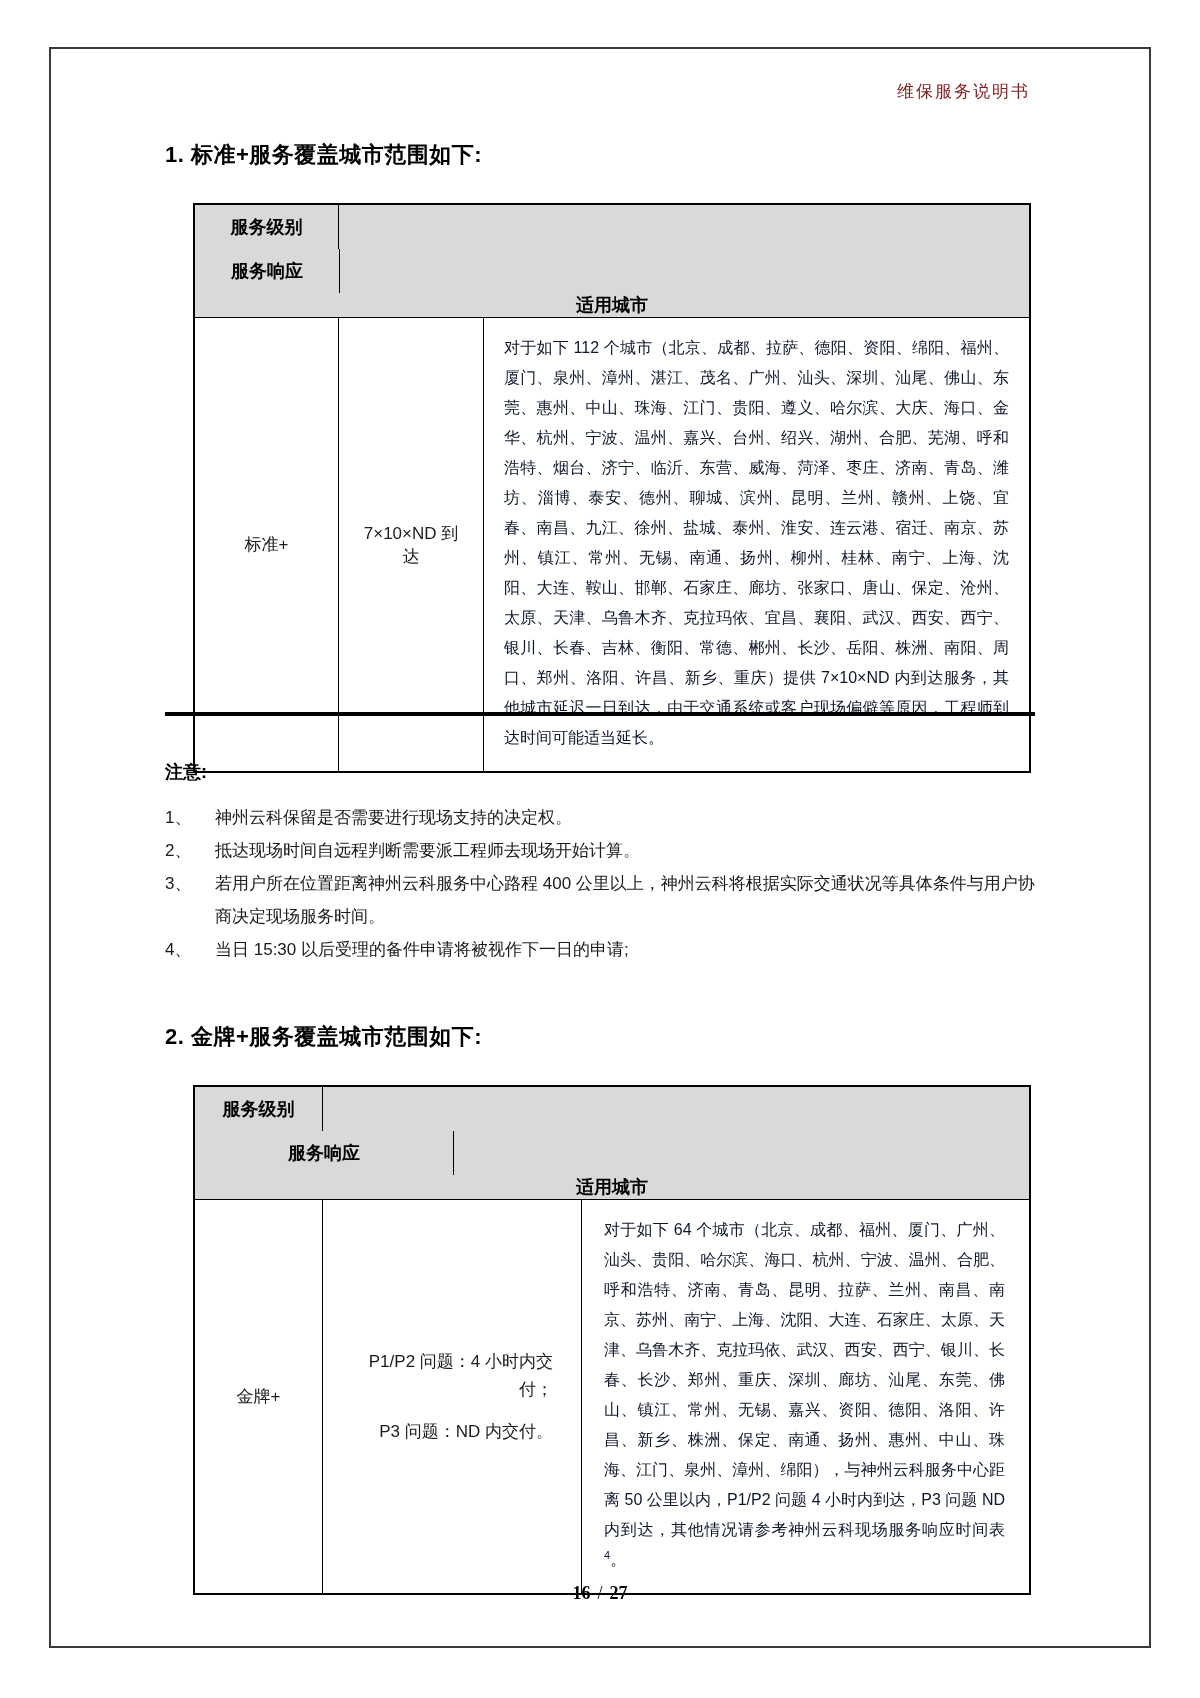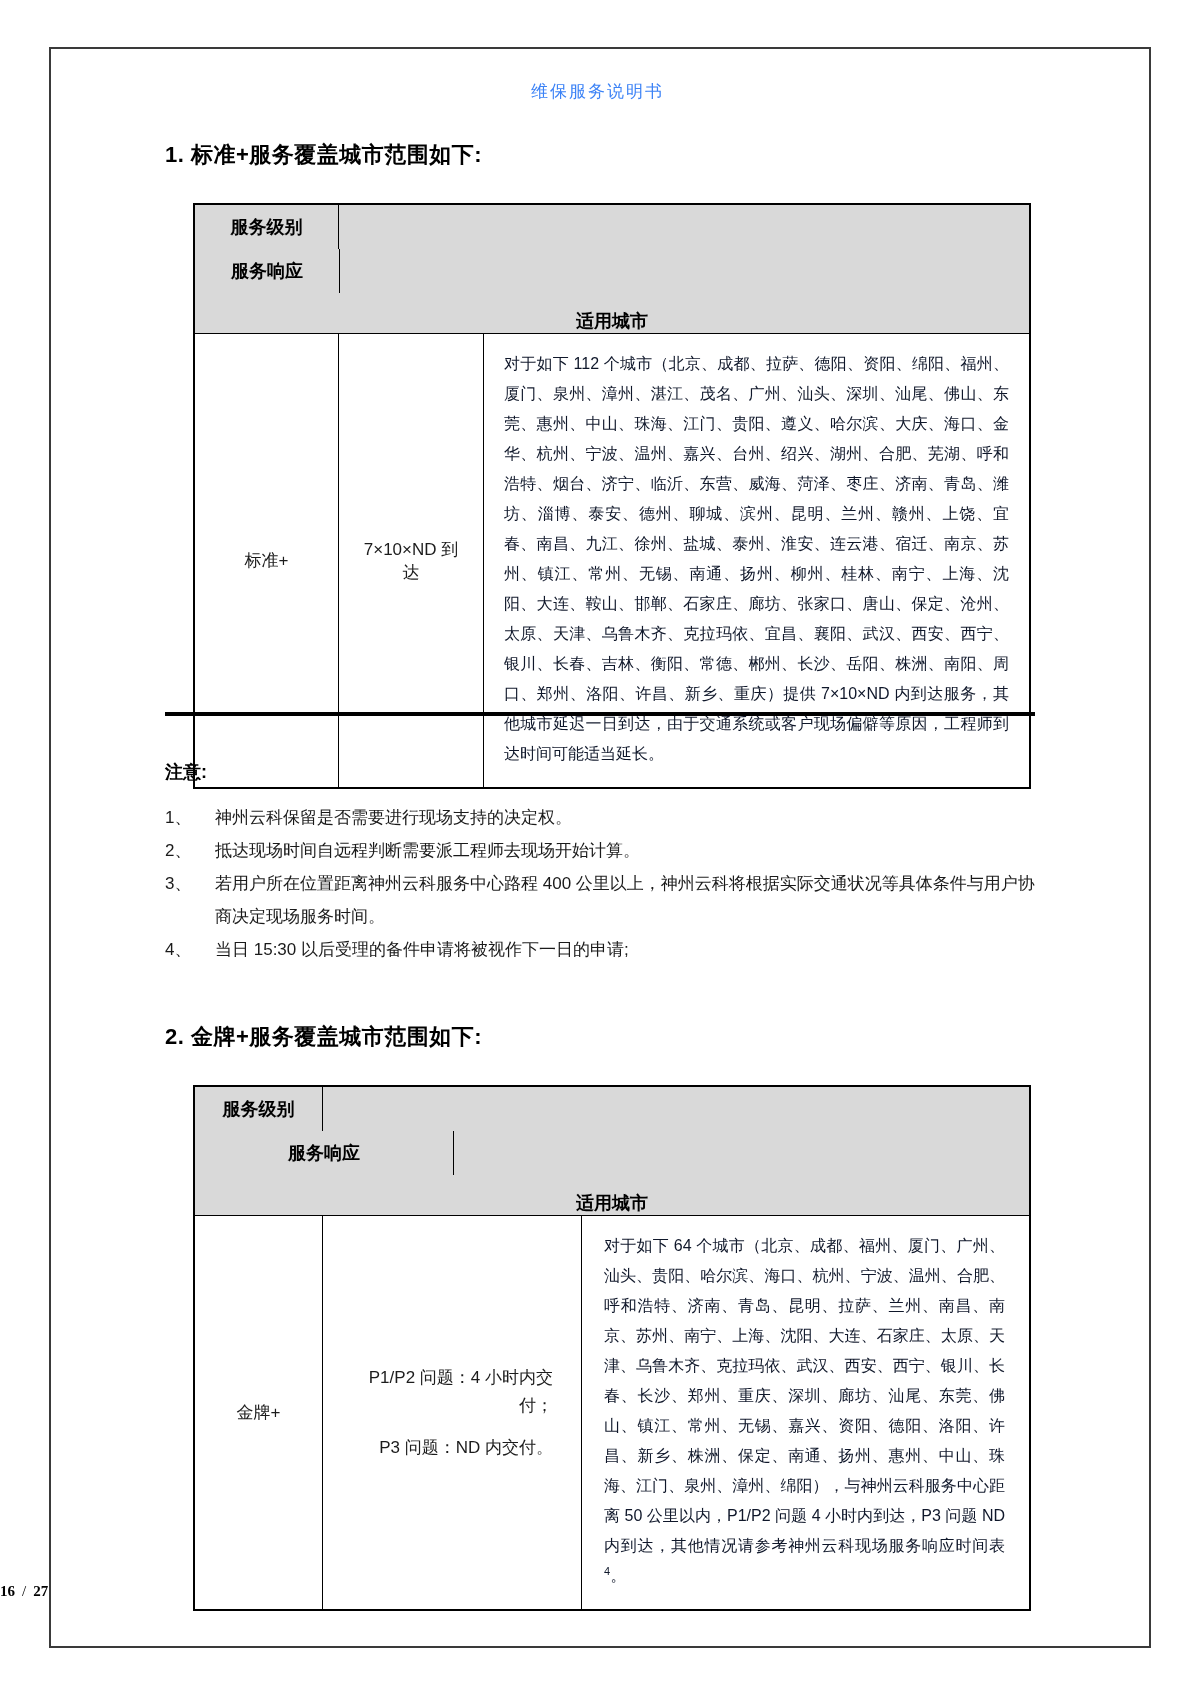--- a/index.html
+++ b/index.html
@@ -6,43 +6,43 @@
   body{
     width:1200px;height:1698px;position:relative;background:#ffffff;
     font-family:"Liberation Sans","DejaVu Sans",sans-serif;color:#1c1c1c;
     -webkit-font-smoothing:antialiased;
   }
   .page-frame{
     position:absolute;left:49px;top:47px;width:1102px;height:1601px;
     box-sizing:border-box;border:2px solid #3a3a3a;background:#ffffff;
   }
   .doc-header{
-    position:absolute;left:165px;top:80px;width:865px;text-align:center;
+    position:absolute;left:165px;top:80px;width:865px;text-align:right;
     font-family:Liberation Mono, monospace;font-size:17px;
-    letter-spacing:2px;color:#3b82f6;
+    letter-spacing:2px;color:#7f1d1d;
   }
   .sec-title{
     position:absolute;left:165px;font-size:22px;font-weight:bold;color:#000;
     letter-spacing:0.5px;
   }
   #sec1-title{top:140px;}
   #sec2-title{top:1022px;}
 
   .tbl{
     position:absolute;left:193px;width:838px;box-sizing:border-box;
     border:2px solid #000;background:#fff;
   }
   #table1{top:203px;}
   #table2{top:1085px;}
   .tbl-head{display:flex;background:#d9d9d9;border-bottom:1px solid #000;flex-direction:column;}
   .th{
     box-sizing:border-box;height:44px;display:flex;align-items:center;justify-content:center;
     font-weight:bold;font-size:18px;color:#000;border-right:1px solid #000;
   }
-  .th:last-child{border-right:none;margin-top:16px;}
+  .th:last-child{border-right:none;}
   .tbl-row{display:flex;align-items:stretch;}
   .td{
     box-sizing:border-box;border-right:1px solid #000;
     display:flex;align-items:center;justify-content:center;
     font-size:17px;text-align:center;
   }
   .td:last-child{border-right:none;}
   
   #table1 .c1{width:144px;}
   #table1 .c2{width:145px;padding:0 20px;}
@@ -67,22 +67,22 @@
   }
   .notes-label{
     position:absolute;left:165px;top:760px;font-size:18px;font-weight:bold;color:#000;
   }
   .notes{position:absolute;left:165px;top:801px;width:872px;}
   .note-item{display:flex;font-size:17px;line-height:33px;color:#1a1a1a;}
   .note-num{width:50px;flex-shrink:0;}
   .note-text{flex:1;}
 
   .page-footer{
-    position:absolute;left:0;top:1583px;width:1200px;
-    font-family:"Liberation Serif","DejaVu Serif",serif;font-size:15px;color:#000;
+    position:absolute;left:0;top:1583px;width:1200px;text-align:center;
+    font-family:"Liberation Serif","DejaVu Serif",serif;font-size:18px;color:#000;
   }
   .page-footer .num{font-weight:bold;}
   .page-footer .sep{font-weight:normal;padding:0 7px;}
 </style>
 </head>
 <body>
 
 <div class="page-frame"></div>
 
 <div class="doc-header">维保服务说明书</div>

